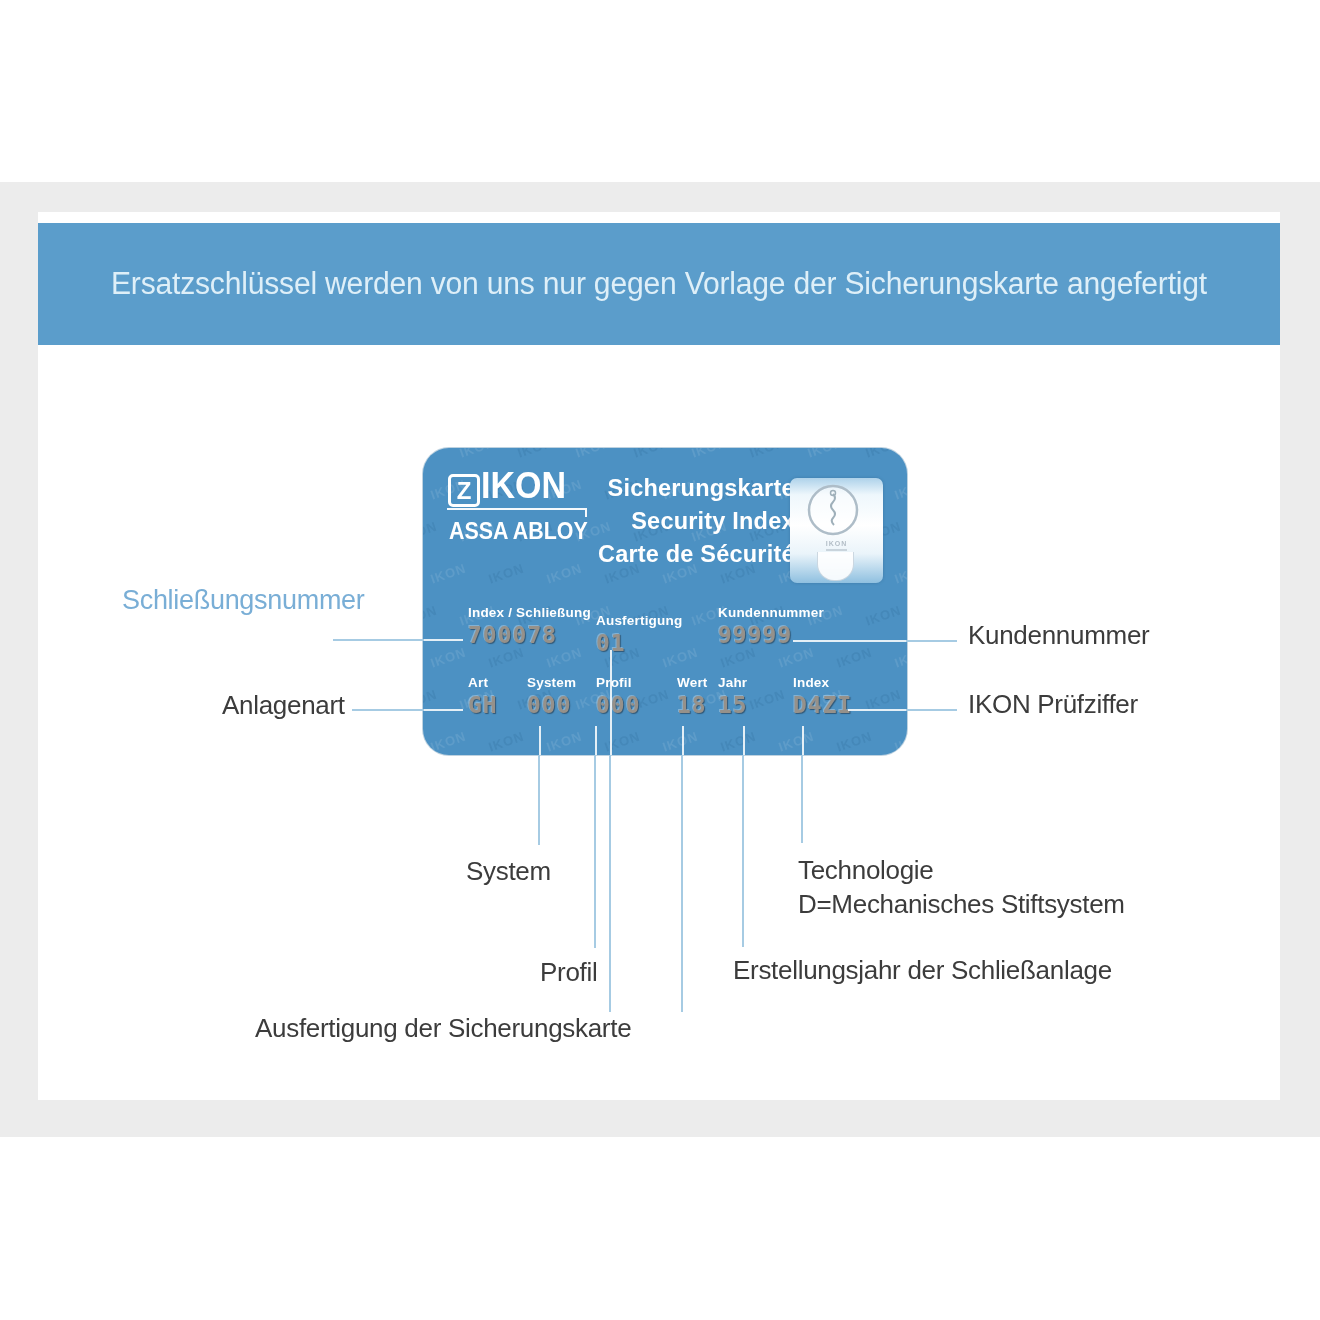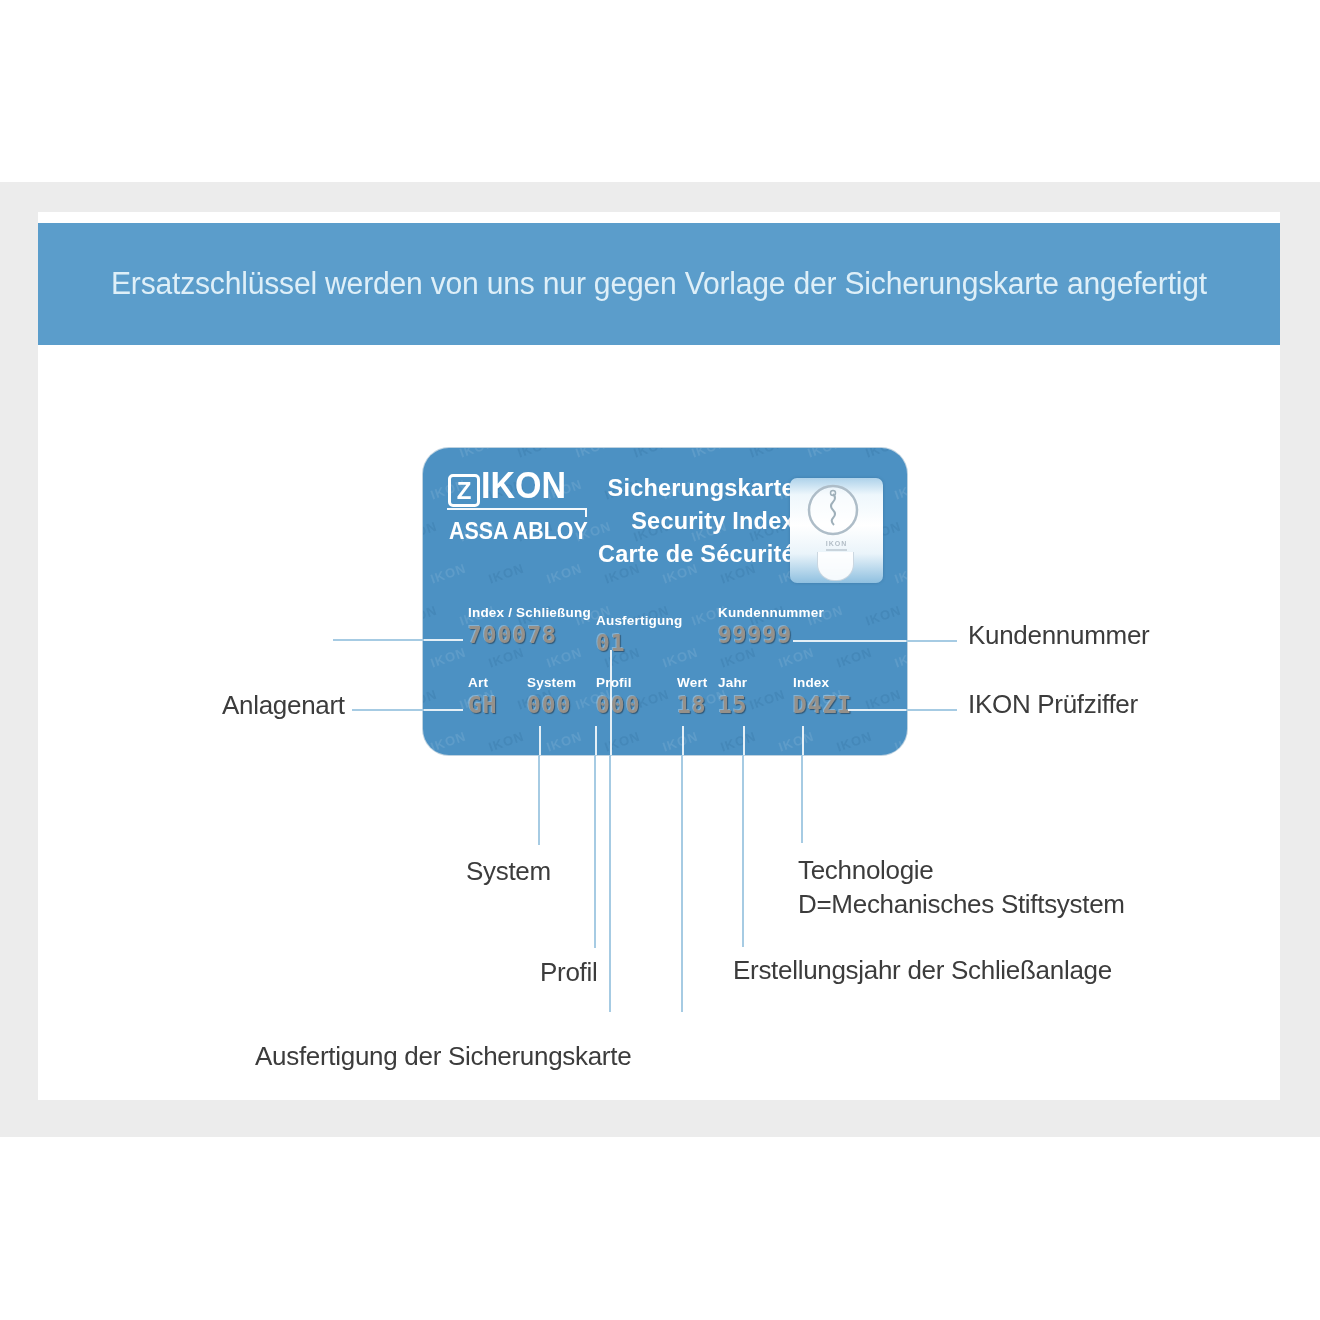--- a/index.html
+++ b/index.html
@@ -231,26 +231,27 @@
   <div class="hline line-blue" style="left:906px;top:709px;width:51px;"></div>
 
   <div class="vline line-blue" style="left:538px;top:755px;height:90px;"></div>
   <div class="vline line-blue" style="left:594px;top:755px;height:193px;"></div>
   <div class="vline line-blue" style="left:609px;top:755px;height:257px;"></div>
   <div class="vline line-blue" style="left:681px;top:755px;height:257px;"></div>
   <div class="vline line-blue" style="left:742px;top:755px;height:192px;"></div>
   <div class="vline line-blue" style="left:801px;top:755px;height:88px;"></div>
 
   <div class="ann ann-blue ann-2line" style="left:122px;top:583px;">
+    <span style="display:block;">Schließungsnummer</span>
   </div>
   <div class="ann" style="left:222px;top:689px;">Anlagenart</div>
   <div class="ann" style="left:968px;top:619px;">Kundennummer</div>
   <div class="ann" style="left:968px;top:688px;">IKON Prüfziffer</div>
   <div class="ann" style="left:466px;top:855px;">System</div>
   <div class="ann ann-2line" style="left:798px;top:853px;">
     <span style="display:block;">Technologie</span>
     <span style="display:block;">D=Mechanisches Stiftsystem</span>
   </div>
   <div class="ann" style="left:540px;top:956px;">Profil</div>
   <div class="ann" style="left:733px;top:954px;">Erstellungsjahr der Schließanlage</div>
-  <div class="ann" style="left:255px;top:1012px;margin-top:28px;">Ausfertigung der Sicherungskarte</div>
+  <div class="ann" style="left:255px;top:1012px;">Ausfertigung der Sicherungskarte</div>
 
 </div>
 
 </body></html>

